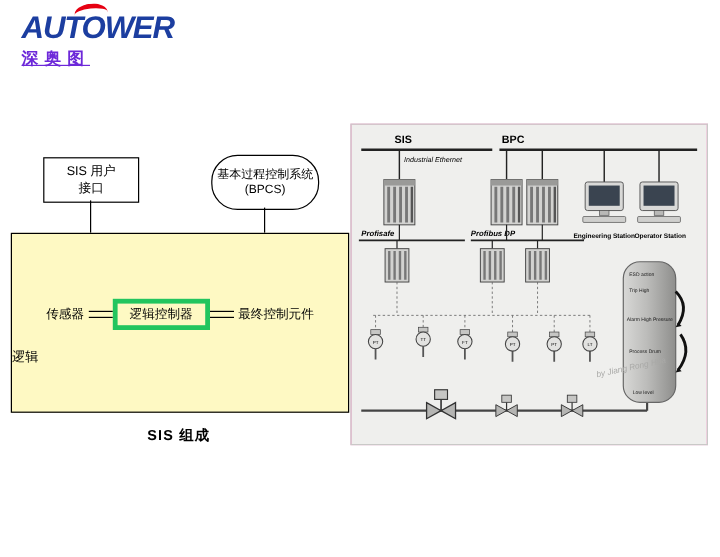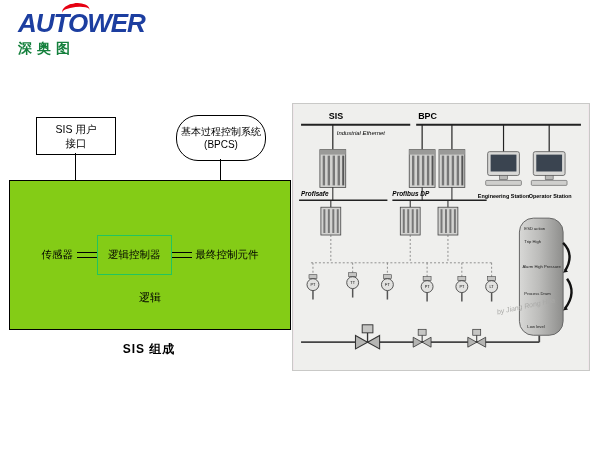--- a/index.html
+++ b/index.html
@@ -5,37 +5,37 @@
   html,body{margin:0;padding:0;background:#fff;}
   .page{position:relative;width:600px;height:464px;background:#fff;overflow:hidden;
         font-family:"Liberation Sans",sans-serif;color:#000;}
 
   
   .logo{position:absolute;left:18px;top:8px;}
   .brand-row{position:relative;display:inline-block;}
   .brand{color:#1c3ea0;font-size:26px;font-weight:bold;font-style:italic;letter-spacing:-1px;}
   .swoosh{position:absolute;left:44px;top:-5px;width:28px;height:13px;
           border-top:4px solid #e60012;border-radius:50%;transform:rotate(-6deg);}
-  .subtitle{color:#15803d;font-size:14px;font-weight:bold;letter-spacing:5px;margin-top:1px;}
-
-  
-  .block-diagram{position:absolute;left:8px;top:95px;width:284px;height:275px;font-size:10.5px;}
+  .subtitle{color:#6d28d9;font-size:14px;font-weight:bold;letter-spacing:5px;margin-top:1px;text-decoration:underline;}
+
+  
+  .block-diagram{position:absolute;left:8px;top:109px;width:284px;height:275px;font-size:10.5px;}
   .bd-box{position:absolute;border:1px solid #000;background:#fff;display:flex;
           flex-direction:column;align-items:center;justify-content:center;line-height:1.35;text-align:center;}
   .bd-user{left:28px;top:22px;width:78px;height:36px;}
   .bd-bpcs{left:168px;top:20px;width:88px;height:44px;font-size:10px;border-radius:22px;}
   .vline{position:absolute;width:1px;background:#000;}
   .vline-user{left:67px;top:58px;height:27px;}
   .vline-bpcs{left:212px;top:64px;height:21px;}
-  .bd-main{position:absolute;left:1px;top:85px;width:280px;height:148px;border:1px solid #000;background:#84cc16;}
+  .bd-main{position:absolute;left:1px;top:85px;width:280px;height:148px;border:1px solid #000;background:#fef9c3;}
   .bd-row{display:flex;align-items:center;justify-content:center;padding-top:54px;}
   .bd-text{padding:0 4px;white-space:nowrap;}
   .dbl{width:20px;height:4px;border-top:1px solid #000;border-bottom:1px solid #000;}
-  .bd-box-inline{border:1px solid #22c55e;padding:12px 10px;white-space:nowrap;}
-  .bd-logic{text-align:center;margin-top:15px;font-size:11px;}
+  .bd-box-inline{border:4px solid #22c55e;padding:2px 10px;white-space:nowrap;}
+  .bd-logic{text-align:left;margin-top:15px;font-size:11px;}
   .bd-caption{position:absolute;left:0;top:246px;width:282px;text-align:center;
               font-size:12px;font-weight:bold;letter-spacing:1px;}
 
   
   .panel{position:absolute;left:292px;top:103px;width:298px;height:268px;
          border:1px solid #c9c9c7;box-sizing:border-box;background:#f9a8d4;}
   svg text{font-family:"Liberation Sans",sans-serif;}
 
   
   .footer{position:absolute;left:0;bottom:14px;width:600px;text-align:center;}

